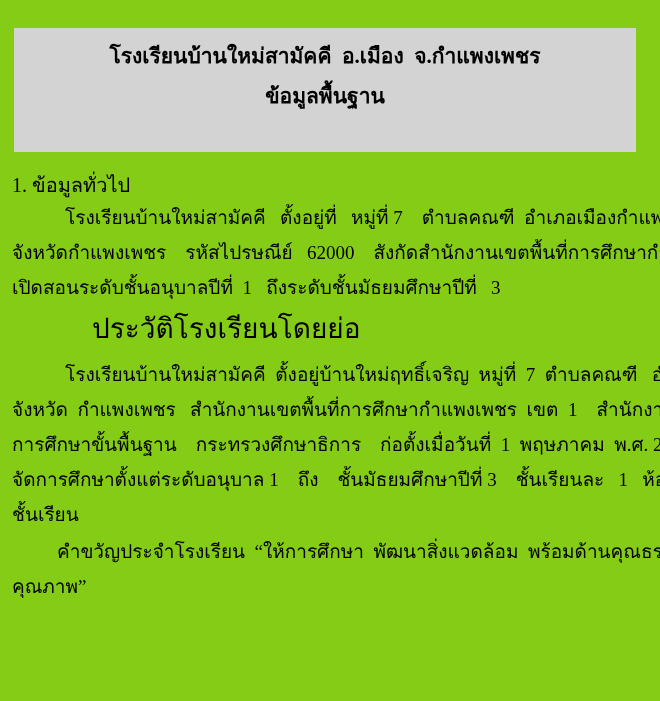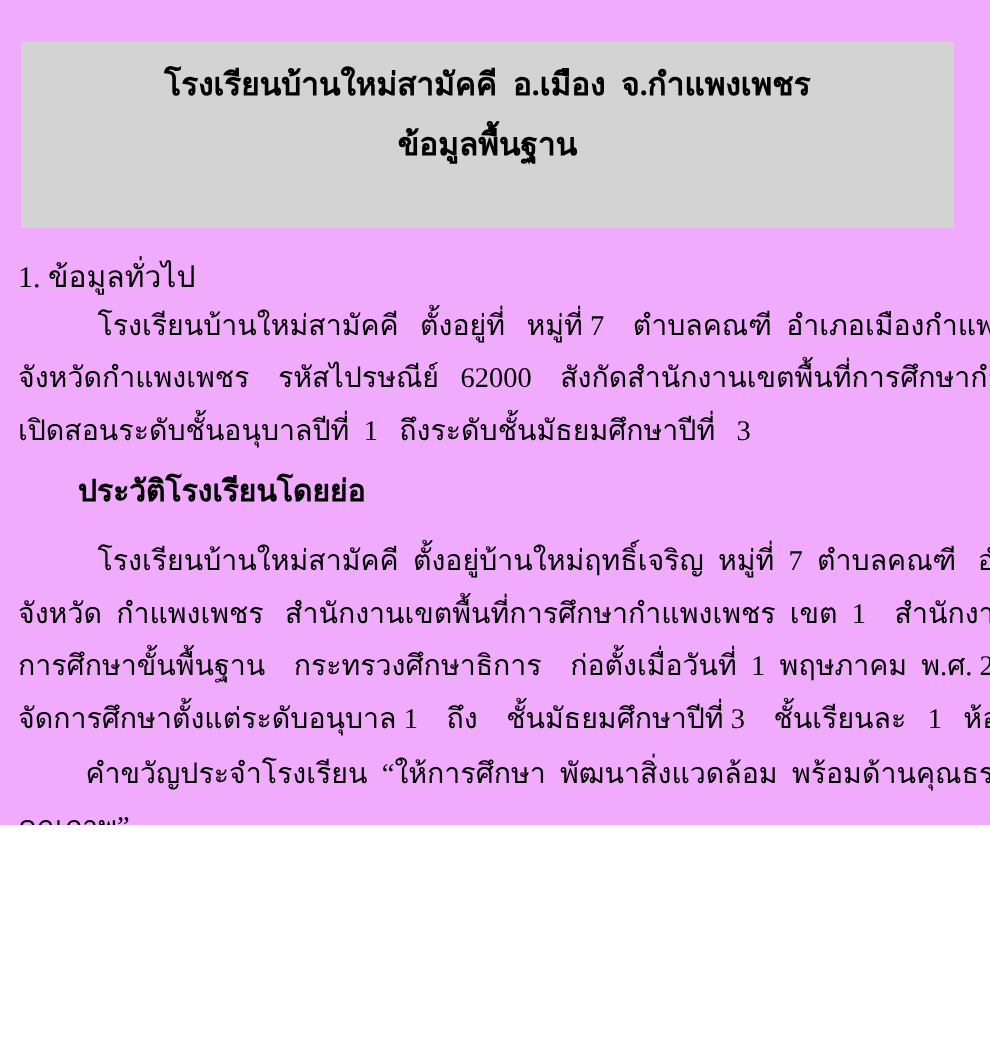--- a/index.html
+++ b/index.html
@@ -3,22 +3,22 @@
 <meta charset="utf-8">
 <style>
   html, body {
     margin: 0;
     padding: 0;
     background: #ffffff;
   }
   .page {
     position: relative;
     width: 660px;
-    height: 550px;
-    background: #f0abfc;
+    height: 701px;
+    background: #84cc16;
     overflow: hidden;
     font-family: "Liberation Serif", "DejaVu Serif", serif;
     color: #000000;
   }
   .header-box {
     margin: 28px 24px 0 14px;
     height: 116px;
     background: #d3d3d3;
     text-align: center;
     padding-top: 8px;
@@ -40,23 +40,23 @@
   .section-heading {
     margin-top: 19px;
     margin-left: 12px;
     font-size: 20px;
     font-weight: normal;
     line-height: 29px;
     white-space: pre;
   }
   .sub-heading {
     margin-top: 9px;
-    margin-left: 52px;
-    font-size: 20px;
-    font-weight: bold;
+    margin-left: 92px;
+    font-size: 28px;
+    font-weight: normal;
     line-height: 29px;
     white-space: pre;
   }
   .indent-first { text-indent: 53px; }
   .email-line { font-size: 17px; }
   .para-history { margin-top: 14px; }
   .para-motto { margin-top: 2px; }
   .motto-indent { text-indent: 45px; }
 </style>
 </head>
@@ -77,20 +77,21 @@
     <div class="doc-line">เปิดสอนระดับชั้นอนุบาลปีที่  1   ถึงระดับชั้นมัธยมศึกษาปีที่   3</div>
   </div>
 
   <div class="sub-heading">ประวัติโรงเรียนโดยย่อ</div>
 
   <div class="para-history">
     <div class="doc-line indent-first">โรงเรียนบ้านใหม่สามัคคี  ตั้งอยู่บ้านใหม่ฤทธิ์เจริญ  หมู่ที่  7  ตำบลคณฑี   อำเภอเมือง</div>
     <div class="doc-line">จังหวัด  กำแพงเพชร   สำนักงานเขตพื้นที่การศึกษากำแพงเพชร  เขต  1    สำนักงานคณะกรรมการ</div>
     <div class="doc-line">การศึกษาขั้นพื้นฐาน    กระทรวงศึกษาธิการ    ก่อตั้งเมื่อวันที่  1  พฤษภาคม  พ.ศ. 2515  ปัจจุบัน</div>
     <div class="doc-line">จัดการศึกษาตั้งแต่ระดับอนุบาล 1    ถึง    ชั้นมัธยมศึกษาปีที่ 3    ชั้นเรียนละ   1   ห้อง   จำนวน   11</div>
+    <div class="doc-line">ชั้นเรียน</div>
   </div>
 
   <div class="para-motto">
     <div class="doc-line motto-indent">คำขวัญประจำโรงเรียน  “ให้การศึกษา  พัฒนาสิ่งแวดล้อม  พร้อมด้านคุณธรรม  นำด้วย</div>
     <div class="doc-line">คุณภาพ”</div>
   </div>
 
 </div>
 
 </body></html>

